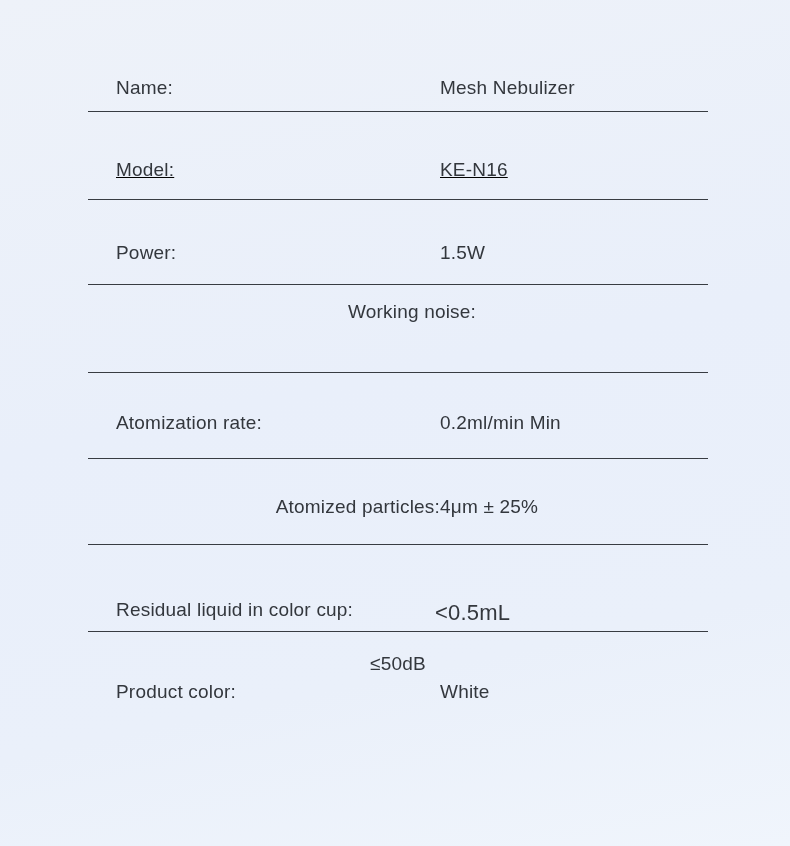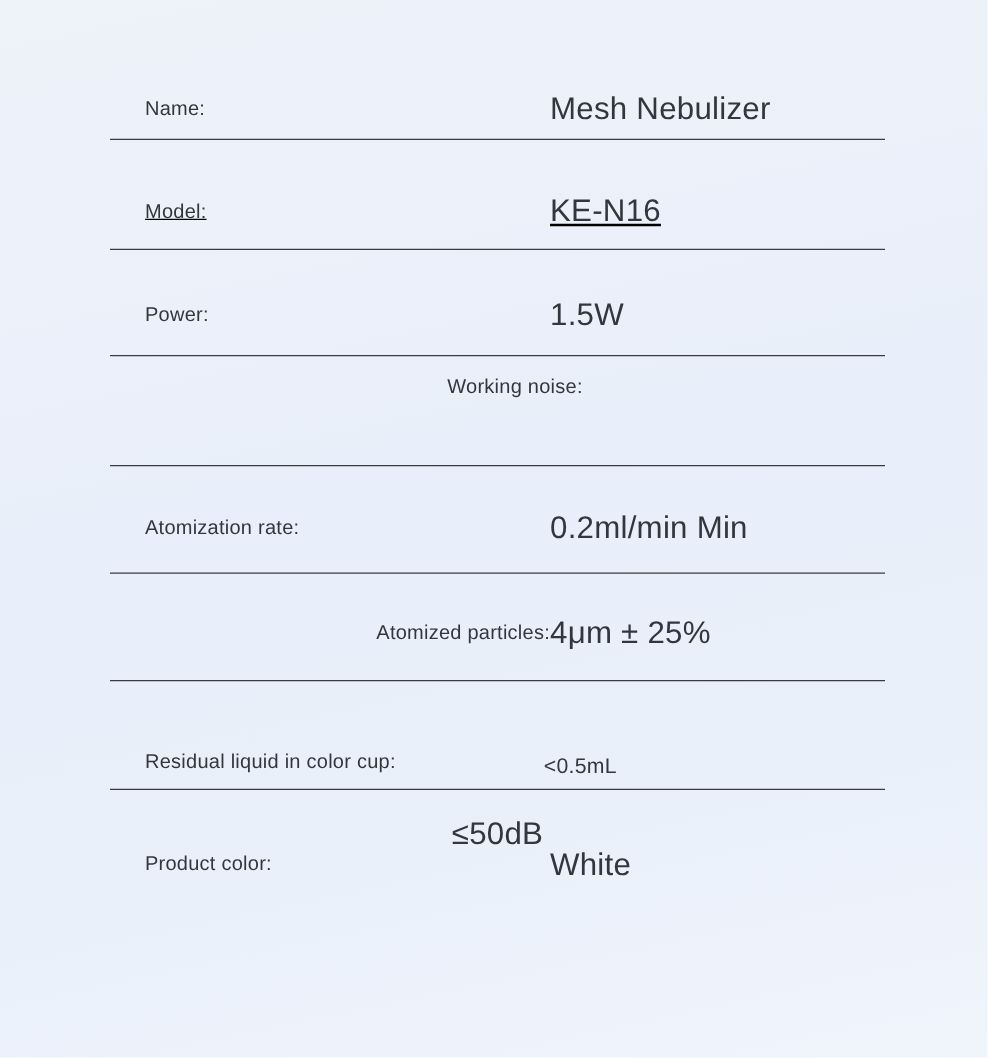--- a/index.html
+++ b/index.html
@@ -35,34 +35,34 @@
   .row:nth-child(3) { height: 85px;  padding-top: 21px; }
   .row:nth-child(4) { height: 88px;  padding-top: 16px; flex-direction: column; }
   .row:nth-child(5) { height: 86px;  padding-top: 14px; }
   .row:nth-child(6) { height: 86px;  padding-top: 10px; text-align: right; }
   .row:nth-child(7) { height: 87px;  padding-top: 43px; }
   .row:nth-child(8) { height: 87px;  padding-top: 33px; }
   .cell-label {
     box-sizing: border-box;
     flex: 0 0 352px;
     padding-left: 28px;
-    font-size: 16px;
+    font-size: 19px;
     color: #33373d;
     letter-spacing: 0.2px;
     white-space: nowrap;
   }
   .cell-value {
-    font-size: 25px;
+    font-size: 19px;
     color: #33373d;
     letter-spacing: 0.2px;
     white-space: nowrap;
   }
   
   .row:nth-child(7) .cell-value {
-    font-size: 17px;
+    font-size: 22px;
     margin-left: -5px;
     padding-top: 6px;
   }
 </style>
 </head>
 <body>
 
 <div class="spec-table">
   <div class="row">
     <div class="cell-label">Name:</div>

